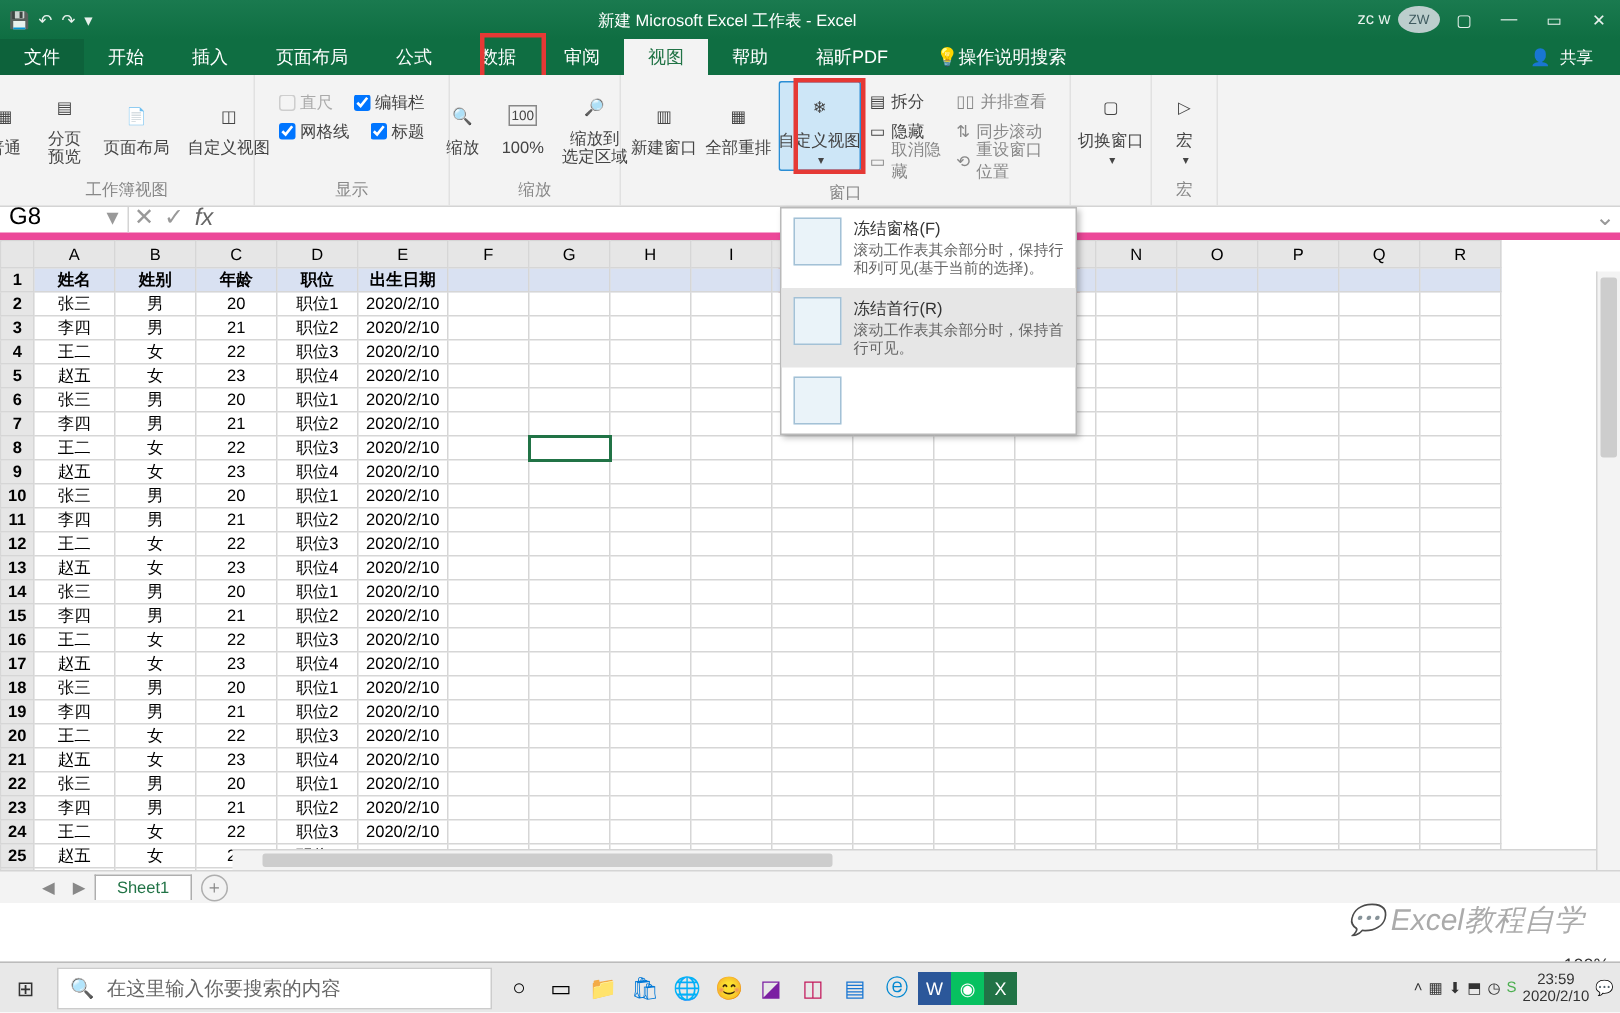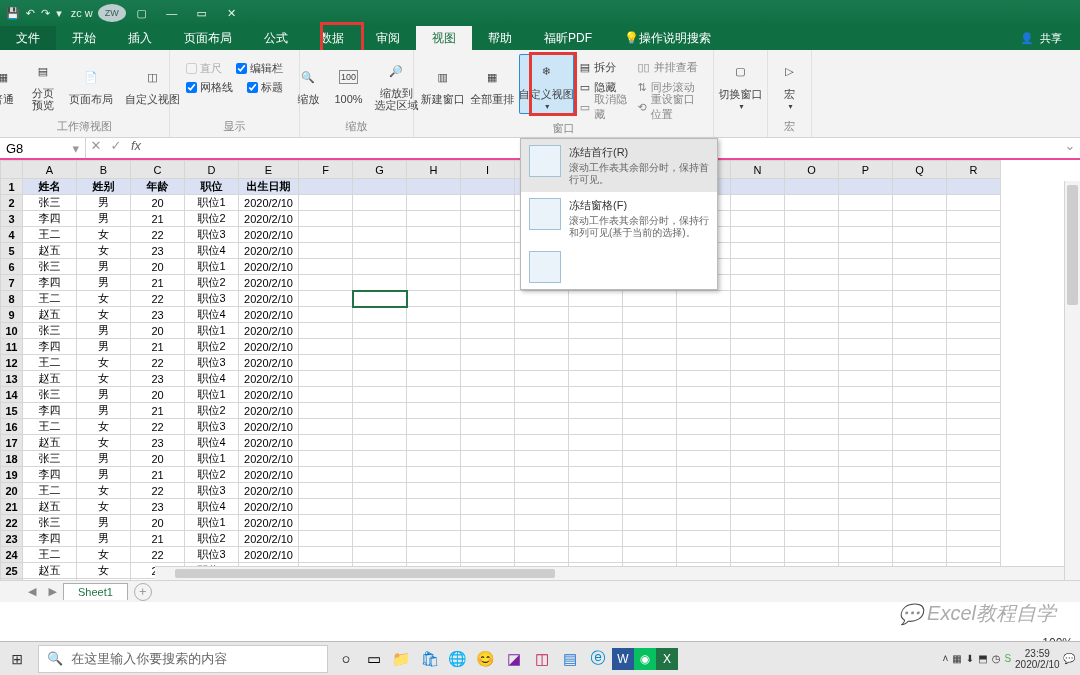--- a/index.html
+++ b/index.html
@@ -2,21 +2,21 @@
 <html><head>
 <meta charset="utf-8">
 <style>
 * { margin: 0; padding: 0; box-sizing: border-box; font-family: "Microsoft YaHei", sans-serif; }
 body { width: 1080px; height: 675px; overflow: hidden; background: #fff; position: relative; }
 
 .titlebar { height: 26px; background: linear-gradient(#1a7a4f,#0f6e42); display: flex; align-items: center; color: #fff; font-size: 11px; }
 .titlebar .qat { display: flex; gap: 6px; padding: 0 6px; align-items: center; }
 .titlebar .qat span { opacity: .9; }
 .titlebar .title { flex: 1; text-align: center; }
-.titlebar .controls { display: flex; gap: 2px; align-items: center; padding-right: 20px; justify-content: flex-end; }
+.titlebar .controls { display: flex; gap: 2px; align-items: center; padding-right: 0; justify-content: flex-end; }
 .titlebar .controls span { width: 28px; text-align: center; opacity: .9; }
 .avatar { width: 18px; height: 18px; border-radius: 50%; background: #cfd8dc; color:#455a64; font-size:9px; display:flex;align-items:center;justify-content:center; }
 
 .menubar { height: 24px; background: #0f6e42; display: flex; align-items: stretch; color:#fff; font-size:12px; padding-right:10px; position:relative; }
 .menubar .tab { padding: 0 16px; display:flex; align-items:center; cursor:pointer; position:relative; }
 .menubar .tab.file { background: rgba(0,0,0,.1); }
 .menubar .tab.active { background: #f3f3f3; color:#217346; }
 .menubar .share { margin-left:auto; display:flex; align-items:center; gap:6px; font-size:11px; padding:0 8px; }
 .red-box { position:absolute; border:3px solid #e53935; pointer-events:none; }
 
@@ -34,21 +34,21 @@
 .caret:after { content:"▾"; font-size:8px; margin-left:2px; }
 .freeze-btn { box-shadow: inset 0 0 0 1px #2a8dd4; background:#cde6f7 !important; }
 
 .dropdown { position:absolute; top:88px; left:520px; width:198px; background:#fff; border:1px solid #b9b9b9; box-shadow:2px 2px 4px rgba(0,0,0,.25); z-index:5; }
 .dd-item { display:flex; padding:6px 8px; gap:8px; cursor:pointer; }
 .dd-item:hover, .dd-item.hover { background:#e6e6e6; }
 .dd-ic { width:32px; height:32px; background:#eaf3f9; border:1px solid #a3c1d6; flex-shrink:0; }
 .dd-txt .t { font-size:11px; color:#333; }
 .dd-txt .d { font-size:10px; color:#666; margin-top:2px; line-height:12px; }
 
-.formula-bar { height:22px; border-bottom:2px solid #ec4899; display:flex; align-items:flex-start; font-size:13px; }
+.formula-bar { height:22px; border-bottom:5px solid #ec4899; display:flex; align-items:flex-end; font-size:16px; }
 .name-box { width:86px; height:20px; border-right:1px solid #d4d4d4; padding:0 6px; display:flex; align-items:center; justify-content:space-between; }
 .fx-btn { width:20px; text-align:center; color:#999; }
 .fx-lbl { width:20px; font-style:italic; color:#666; text-align:center; }
 .fx-input { flex:1; }
 .expand-fx { width:20px; text-align:center; color:#999; }
 
 .grid-wrap { height:442px; overflow:hidden; position:relative; }
 .grid { border-collapse:collapse; font-size:11px; }
 .grid th, .grid td { border:1px solid #d6d6d6; height:15.5px; padding:0 3px; text-align:center; white-space:nowrap; }
 .grid .colhdr th { background:#e6e6e6; font-weight:normal; height:18px; }
@@ -79,20 +79,21 @@
 </head>
 <body>
 
 <div class="titlebar">
   <div class="qat">
     <span>💾</span>
     <span>↶</span>
     <span>↷</span>
     <span>▾</span>
   </div>
+  <div class="title">新建 Microsoft Excel 工作表 - Excel</div>
   <div class="controls">
     <span>zc w</span>
     <span class="avatar">ZW</span>
     <span>▢</span>
     <span>—</span>
     <span>▭</span>
     <span>✕</span>
   </div>
 </div>
 
@@ -216,32 +217,32 @@
   </div>
   <div class="group" style="width:44px">
     <div class="big-btn caret">
         <div class="ic">▷</div>
         <div class="lbl">宏</div>
       </div>
     <div class="grouplabel">宏</div>
   </div>
 
   <div class="dropdown">
+    <div class="dd-item">
+      <div class="dd-ic"></div>
+      <div class="dd-txt">
+          <div class="t">冻结窗格(F)</div>
+          <div class="d">滚动工作表其余部分时，保持行和列可见(基于当前的选择)。</div>
+        </div>
+    </div>
     <div class="dd-item hover">
       <div class="dd-ic"></div>
       <div class="dd-txt">
           <div class="t">冻结首行(R)</div>
           <div class="d">滚动工作表其余部分时，保持首行可见。</div>
-        </div>
-    </div>
-    <div class="dd-item">
-      <div class="dd-ic"></div>
-      <div class="dd-txt">
-          <div class="t">冻结窗格(F)</div>
-          <div class="d">滚动工作表其余部分时，保持行和列可见(基于当前的选择)。</div>
         </div>
     </div>
     <div class="dd-item">
       <div class="dd-ic"></div>
     </div>
   </div>
 </div>
 <div class="red-box" style="top:52px;left:529px;width:48px;height:64px;"></div>
 <div class="red-box" style="top:166px;left:519px;width:201px;height:42px;"></div>
 

